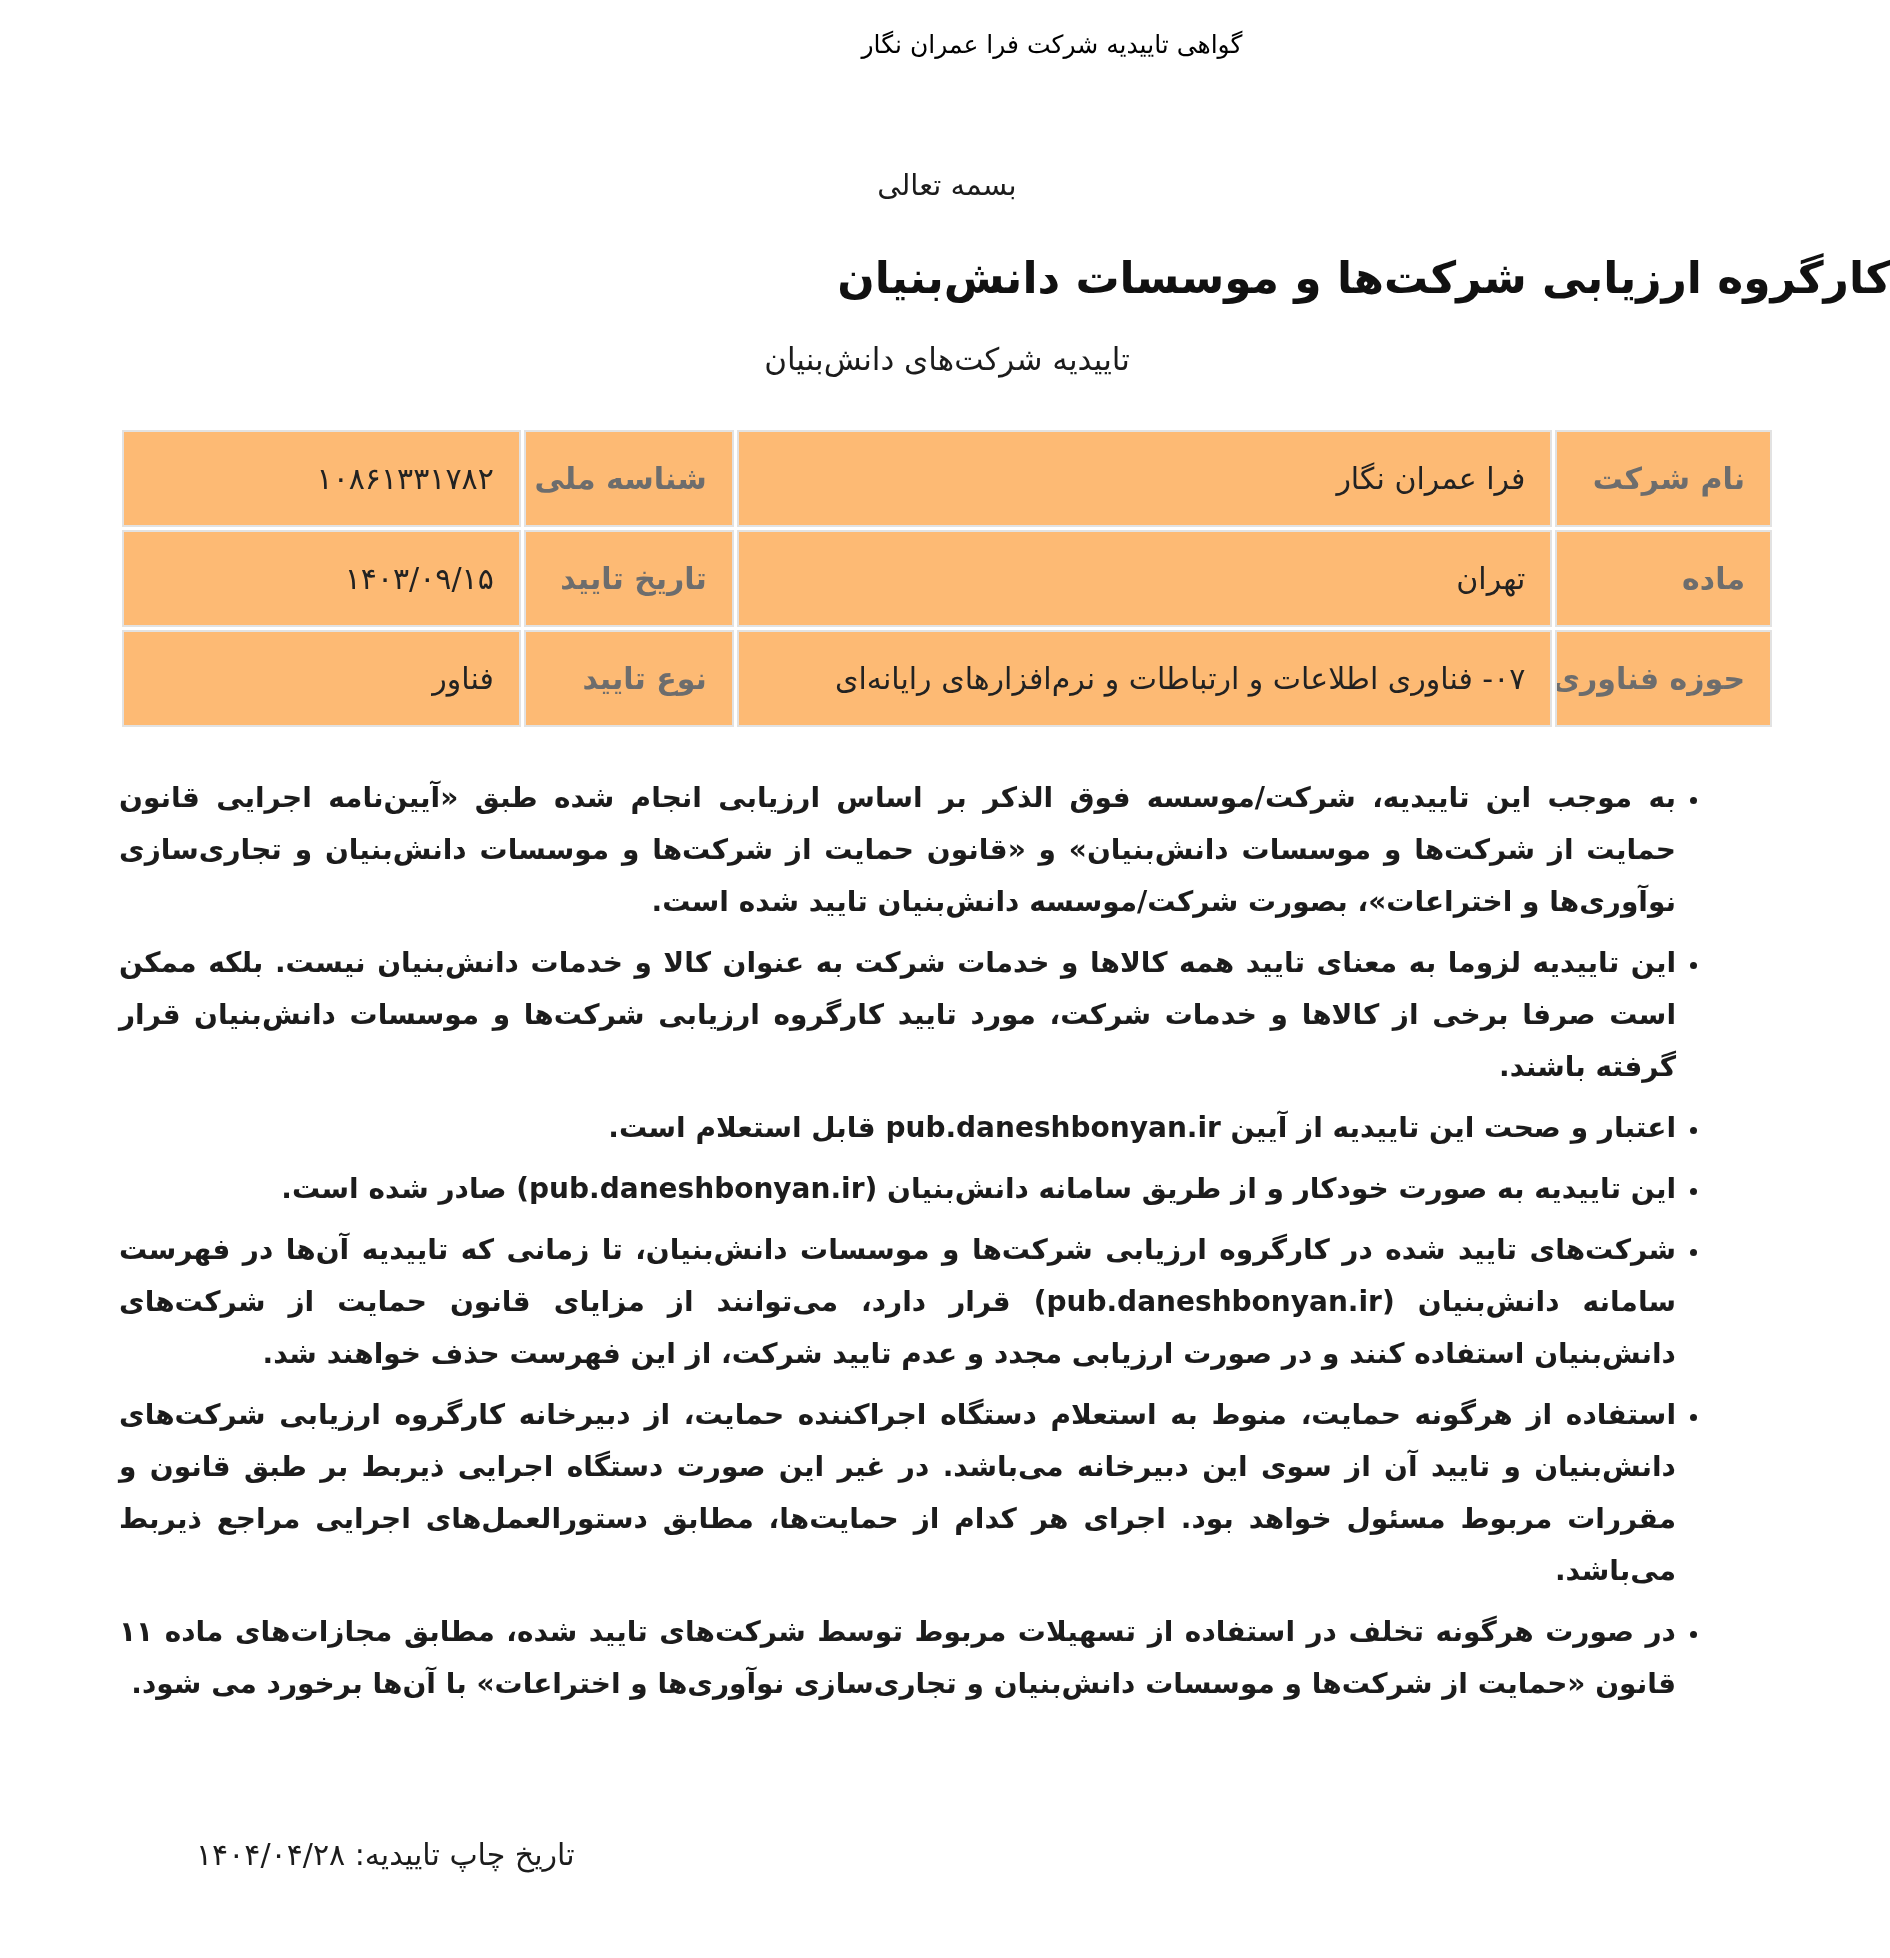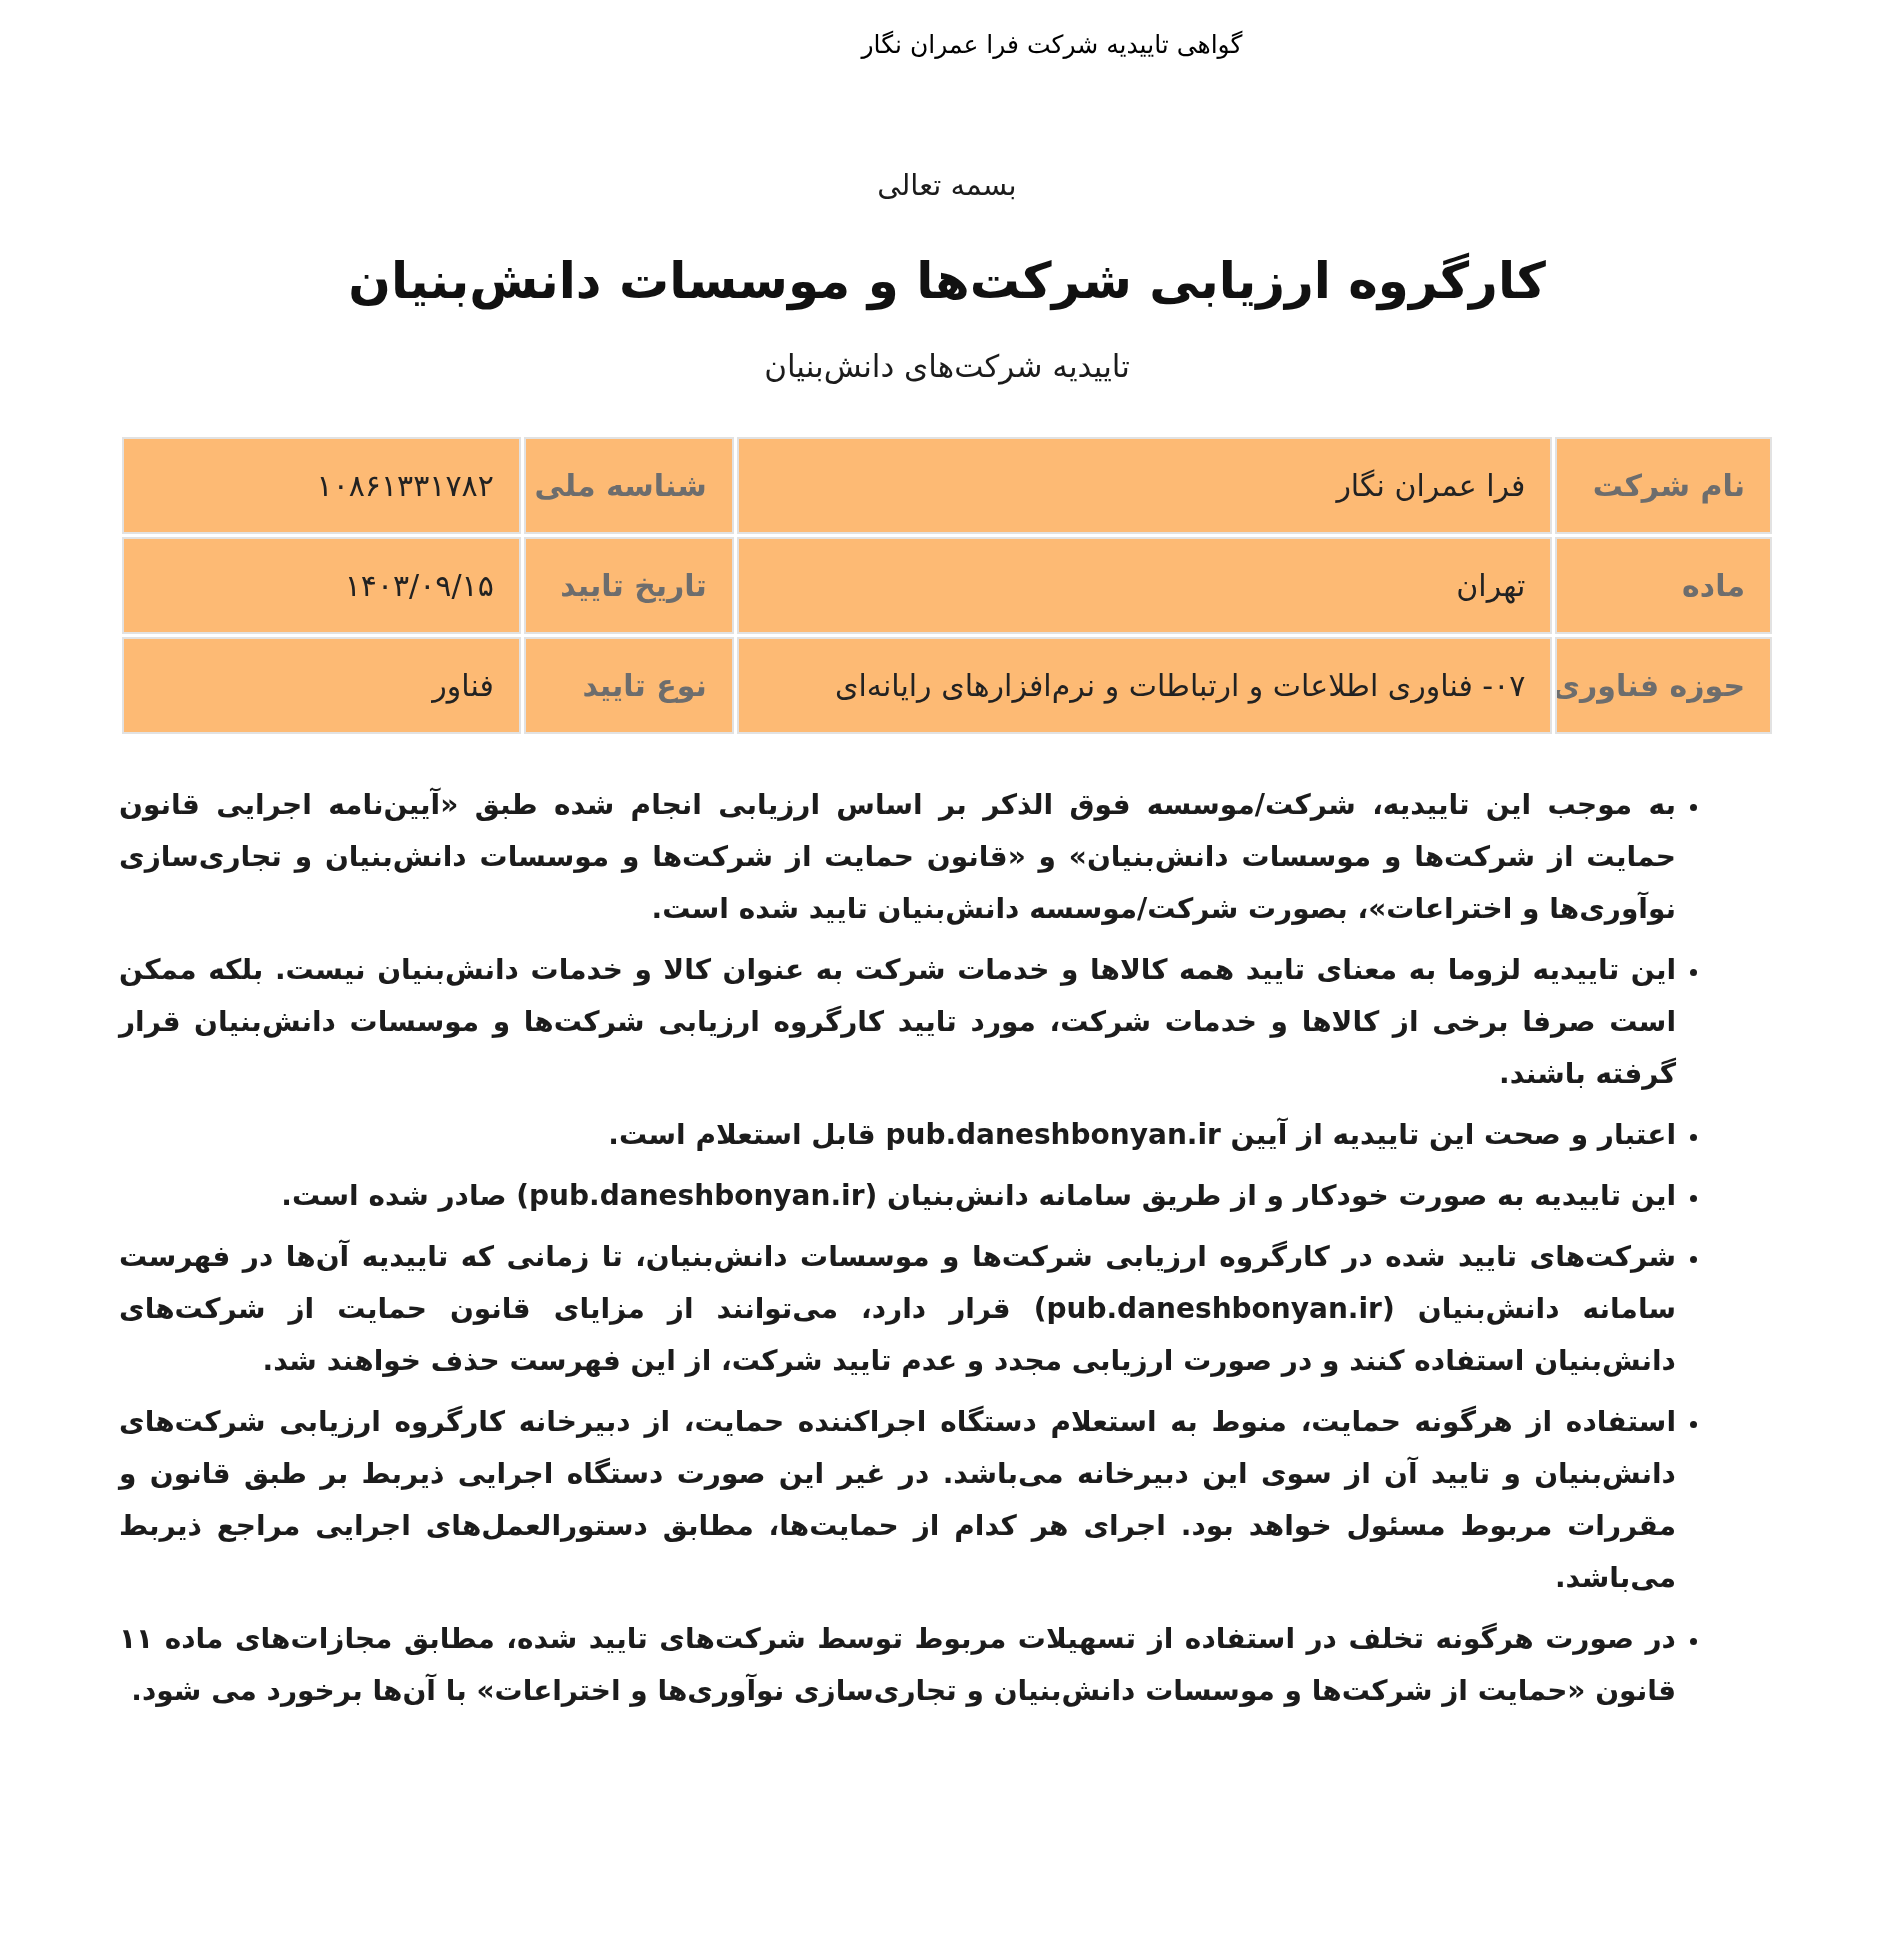--- a/index.html
+++ b/index.html
@@ -27,22 +27,21 @@
     transform: translateX(105px);
   }
   .besmellah {
     margin-top: 109px;
     text-align: center;
     font-size: 29px;
     color: #1c1c1c;
   }
   .doc-title {
     margin-top: 50px;
-    text-align: center;
-    font-size: 50px;
+    font-size: 44px;
     font-weight: 700;
     color: #111111;
   }
   .doc-subtitle {
     margin-top: 38px;
     text-align: center;
     font-size: 31px;
     color: #1c1c1c;
   }
   .content {
@@ -149,17 +148,18 @@
     <ul class="notes">
       <li>به موجب این تاییدیه، شرکت/موسسه فوق الذکر بر اساس ارزیابی انجام شده طبق «آیین‌نامه اجرایی قانون حمایت از شرکت‌ها و موسسات دانش‌بنیان» و «قانون حمایت از شرکت‌ها و موسسات دانش‌بنیان و تجاری‌سازی نوآوری‌ها و اختراعات»، بصورت شرکت/موسسه دانش‌بنیان تایید شده است.</li>
       <li>این تاییدیه لزوما به معنای تایید همه کالاها و خدمات شرکت به عنوان کالا و خدمات دانش‌بنیان نیست. بلکه ممکن است صرفا برخی از کالاها و خدمات شرکت، مورد تایید کارگروه ارزیابی شرکت‌ها و موسسات دانش‌بنیان قرار گرفته باشند.</li>
       <li>اعتبار و صحت این تاییدیه از آیین pub.daneshbonyan.ir قابل استعلام است.</li>
       <li>این تاییدیه به صورت خودکار و از طریق سامانه دانش‌بنیان (pub.daneshbonyan.ir) صادر شده است.</li>
       <li>شرکت‌های تایید شده در کارگروه ارزیابی شرکت‌ها و موسسات دانش‌بنیان، تا زمانی که تاییدیه آن‌ها در فهرست سامانه دانش‌بنیان (pub.daneshbonyan.ir) قرار دارد، می‌توانند از مزایای قانون حمایت از شرکت‌های دانش‌بنیان استفاده کنند و در صورت ارزیابی مجدد و عدم تایید شرکت، از این فهرست حذف خواهند شد.</li>
       <li>استفاده از هرگونه حمایت، منوط به استعلام دستگاه اجراکننده حمایت، از دبیرخانه کارگروه ارزیابی شرکت‌های دانش‌بنیان و تایید آن از سوی این دبیرخانه می‌باشد. در غیر این صورت دستگاه اجرایی ذیربط بر طبق قانون و مقررات مربوط مسئول خواهد بود. اجرای هر کدام از حمایت‌ها، مطابق دستورالعمل‌های اجرایی مراجع ذیربط می‌باشد.</li>
       <li>در صورت هرگونه تخلف در استفاده از تسهیلات مربوط توسط شرکت‌های تایید شده، مطابق مجازات‌های ماده ۱۱ قانون «حمایت از شرکت‌ها و موسسات دانش‌بنیان و تجاری‌سازی نوآوری‌ها و اختراعات» با آن‌ها برخورد می شود.</li>
     </ul>
 
+    <div class="print-date">تاریخ چاپ تاییدیه: ۱۴۰۴/۰۴/۲۸</div>
 
   </div>
 
 </div>
 
 
 </body></html>

